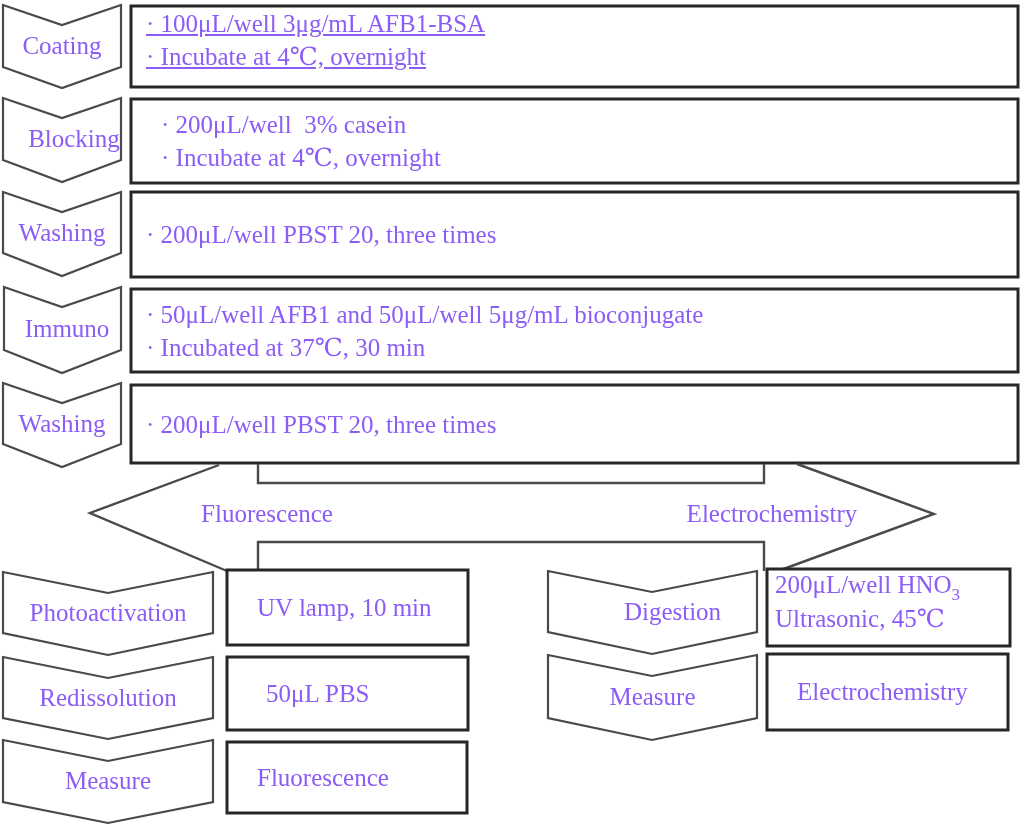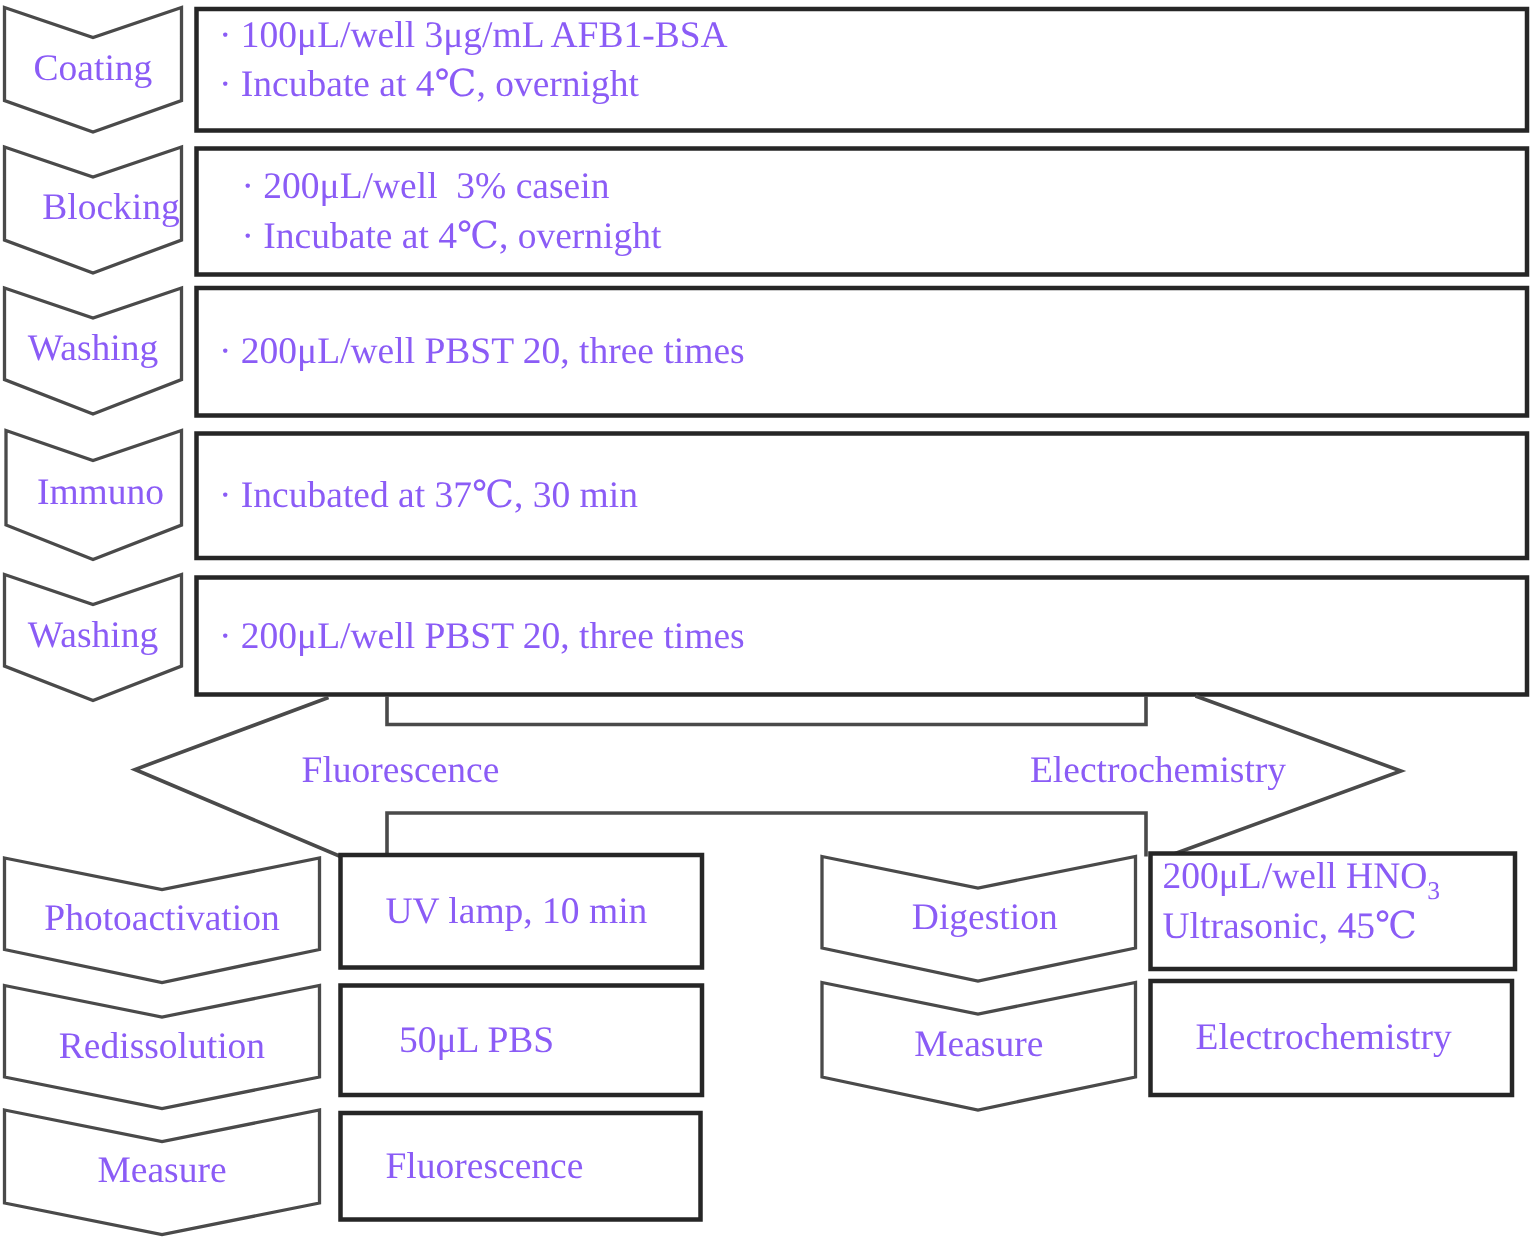--- a/index.html
+++ b/index.html
@@ -82,50 +82,51 @@
     <rect class="shape-box" x="767" y="569" width="243" height="77"></rect>
     <rect class="shape-box" x="767" y="654" width="241" height="76"></rect>
   </svg>
 
   <div class="txt chev-label" style="left:3px; top:25px; width:118px; height:42px;">Coating</div>
   <div class="txt chev-label" style="left:19px; top:118px; width:110px; height:42px;">Blocking</div>
   <div class="txt chev-label" style="left:3px; top:212px; width:118px; height:41px;">Washing</div>
   <div class="txt chev-label" style="left:4px; top:307px; width:126px; height:43px;">Immuno</div>
   <div class="txt chev-label" style="left:3px; top:403px; width:118px; height:41px;">Washing</div>
 
-  <div class="txt box-lines" style="left:131px; top:6px; width:887px; height:67px;">
+  <div class="txt box-lines" style="left:131px; top:6px; width:887px; height:67px;text-decoration:underline;">
     <div>· 100μL/well 3μg/mL AFB1-BSA</div>
     <div>· Incubate at 4℃, overnight</div>
   </div>
   <div class="txt box-lines" style="left:131px; top:99px; width:887px; height:84px;margin-left:15px;">
     <div>· 200μL/well  3% casein</div>
     <div>· Incubate at 4℃, overnight</div>
   </div>
   <div class="txt box-lines" style="left:131px; top:192px; width:887px; height:85px;">
     <div>· 200μL/well PBST 20, three times</div>
   </div>
   <div class="txt box-lines" style="left:131px; top:289px; width:887px; height:83px;">
+    <div>· 50μL/well AFB1 and 50μL/well 5μg/mL bioconjugate</div>
     <div>· Incubated at 37℃, 30 min</div>
   </div>
   <div class="txt box-lines" style="left:131px; top:385px; width:887px; height:78px;">
     <div>· 200μL/well PBST 20, three times</div>
   </div>
 
   <div class="txt branch-label" style="left:167px; top:497px; width:200px; height:34px;">Fluorescence</div>
   <div class="txt branch-label" style="left:650px; top:497px; width:244px; height:34px;">Electrochemistry</div>
 
   <div class="txt chev-label" style="left:3px; top:593px; width:210px; height:40px;">Photoactivation</div>
   <div class="txt chev-label" style="left:3px; top:678px; width:210px; height:40px;">Redissolution</div>
   <div class="txt chev-label" style="left:3px; top:761px; width:210px; height:40px;">Measure</div>
 
   <div class="txt detail-line" style="left:227px; top:570px; width:241px; height:75px;">UV lamp, 10 min</div>
   <div class="txt detail-line detail-pbs" style="left:227px; top:657px; width:241px; height:73px;">50μL PBS</div>
   <div class="txt detail-line" style="left:227px; top:742px; width:240px; height:71px;">Fluorescence</div>
 
-  <div class="txt chev-label" style="left:552px; top:592px; width:209px; height:40px;">Digestion</div>
+  <div class="txt chev-label" style="left:568px; top:592px; width:209px; height:40px;">Digestion</div>
   <div class="txt chev-label" style="left:548px; top:676px; width:209px; height:42px;">Measure</div>
 
   <div class="txt hno-box" style="left:767px; top:569px; width:243px; height:77px;">
     <div class="hno-line">
       <span>200μL/well HNO</span><span class="sub3">3</span>
     </div>
     <div>Ultrasonic, 45℃</div>
   </div>
   <div class="txt detail-line" style="left:767px; top:654px; width:241px; height:76px;">Electrochemistry</div>
 

